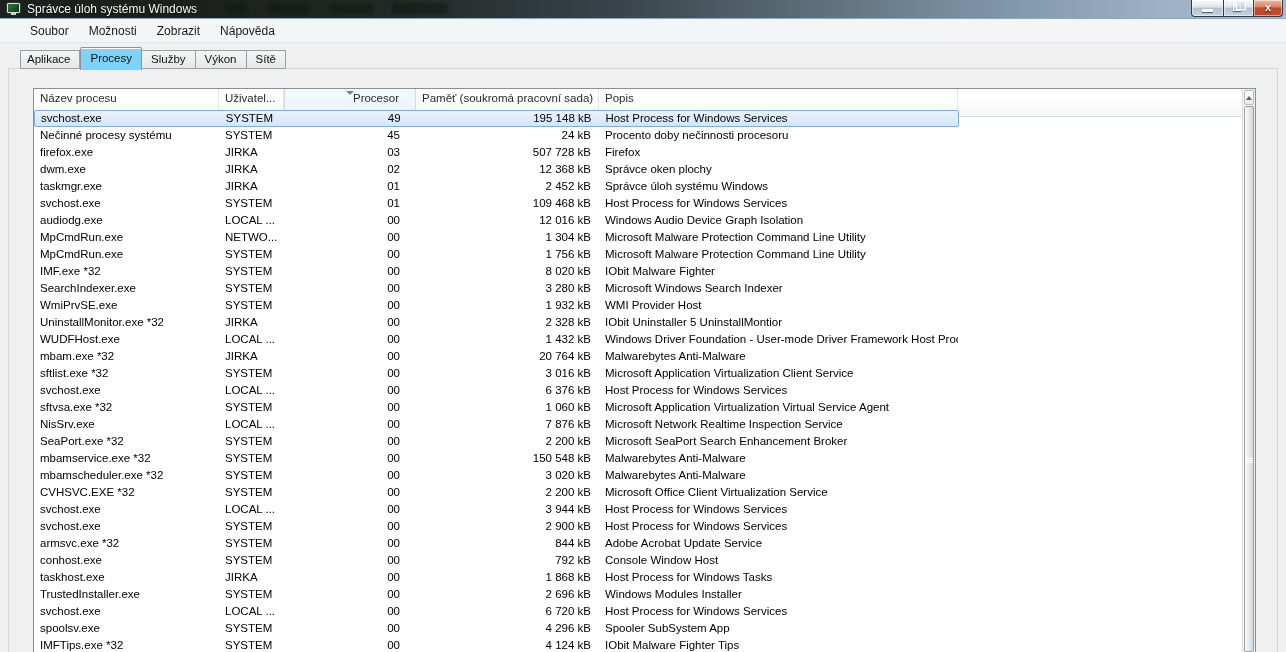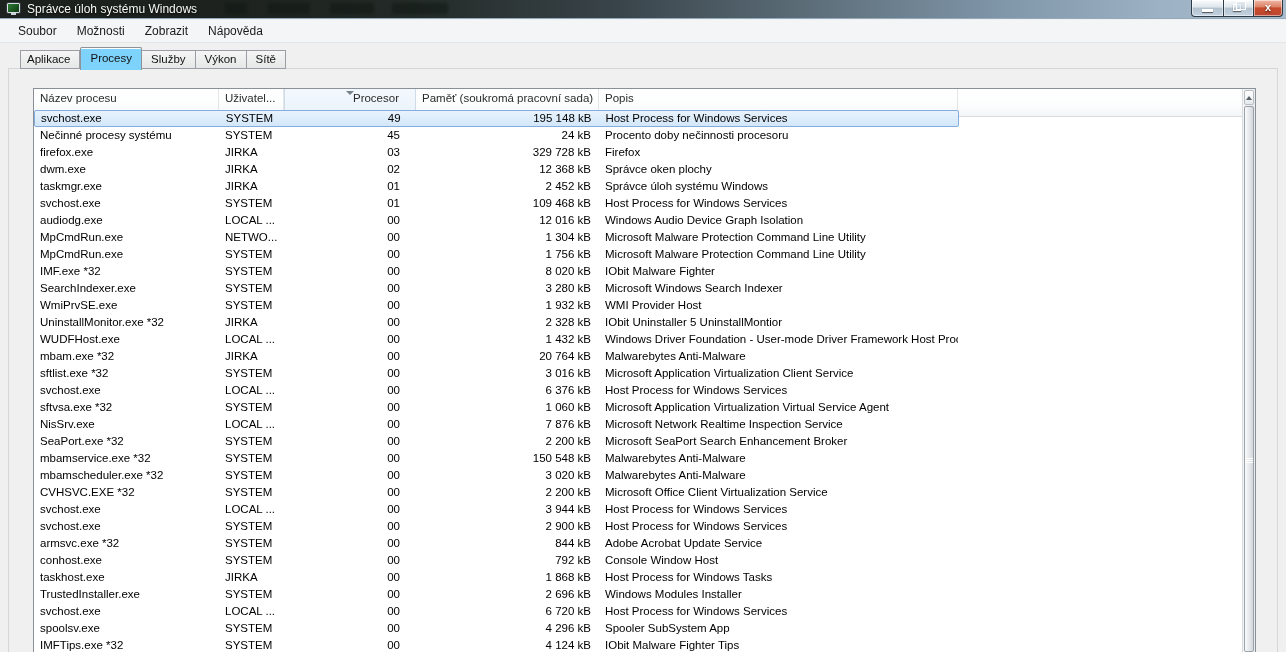--- a/index.html
+++ b/index.html
@@ -36,21 +36,21 @@
     box-shadow:0 1px 1px rgba(0,0,0,.6); }
   .glyph-restore { position:absolute; left:9px; top:4px; width:8px; height:7px;
     border:1px solid #fff; box-shadow:0 1px 1px rgba(0,0,0,.5); background:transparent; }
   .glyph-restore::after { content:""; position:absolute; left:2px; top:-4px; width:8px; height:7px;
     border:1px solid #fff; background:rgba(190,205,218,.35); }
   .glyph-close { position:absolute; width:100%; text-align:center; top:1px; color:#fff;
     font-size:11px; font-weight:bold; text-shadow:0 1px 2px rgba(0,0,0,.7); }
 
   
   .menubar { position:absolute; top:20px; left:0; right:0; height:23px;
-    background:#f4f5f6; border-bottom:1px solid #e4e6e8; display:flex; align-items:center; padding-left:8px; }
+    background:#f4f5f6; border-bottom:1px solid #e4e6e8; display:flex; align-items:center; padding-left:20px; }
   .menu-item { font-size:12px; color:#1a1a1a; padding:3px 10px; }
 
   
   .tabstrip { position:absolute; top:47px; left:20px; height:22px; display:flex; align-items:flex-end; z-index:3; }
   .tab { font-size:11.5px; color:#111; padding:2px 9px 3px 9px; height:19px;
     background:linear-gradient(180deg,#f5f5f5,#e6e7e8); border:1px solid #9a9da3; border-left:none; white-space:nowrap; }
   .tab:first-child { border-left:1px solid #9a9da3;padding-left:6px; }
   .tab.active { background:#7dd3fc; height:23px; padding-top:4px; border:1px solid #8f9298; border-bottom:none;
     border-radius:2px 2px 0 0; position:relative; top:1px; z-index:4; box-shadow:inset 0 1px 0 #fdfdfd; }
   .tabpage { position:absolute; left:8px; top:68px; right:8px; bottom:-2px;
@@ -162,21 +162,21 @@
           <div class="cell c0">Nečinné procesy systému</div>
           <div class="cell c1">SYSTEM</div>
           <div class="cell c2">45</div>
           <div class="cell c3">24 kB</div>
           <div class="cell c4">Procento doby nečinnosti procesoru</div>
         </div>
         <div class="prow">
           <div class="cell c0">firefox.exe</div>
           <div class="cell c1">JIRKA</div>
           <div class="cell c2">03</div>
-          <div class="cell c3">329 728 kB</div>
+          <div class="cell c3">507 728 kB</div>
           <div class="cell c4">Firefox</div>
         </div>
         <div class="prow">
           <div class="cell c0">dwm.exe</div>
           <div class="cell c1">JIRKA</div>
           <div class="cell c2">02</div>
           <div class="cell c3">12 368 kB</div>
           <div class="cell c4">Správce oken plochy</div>
         </div>
         <div class="prow">

